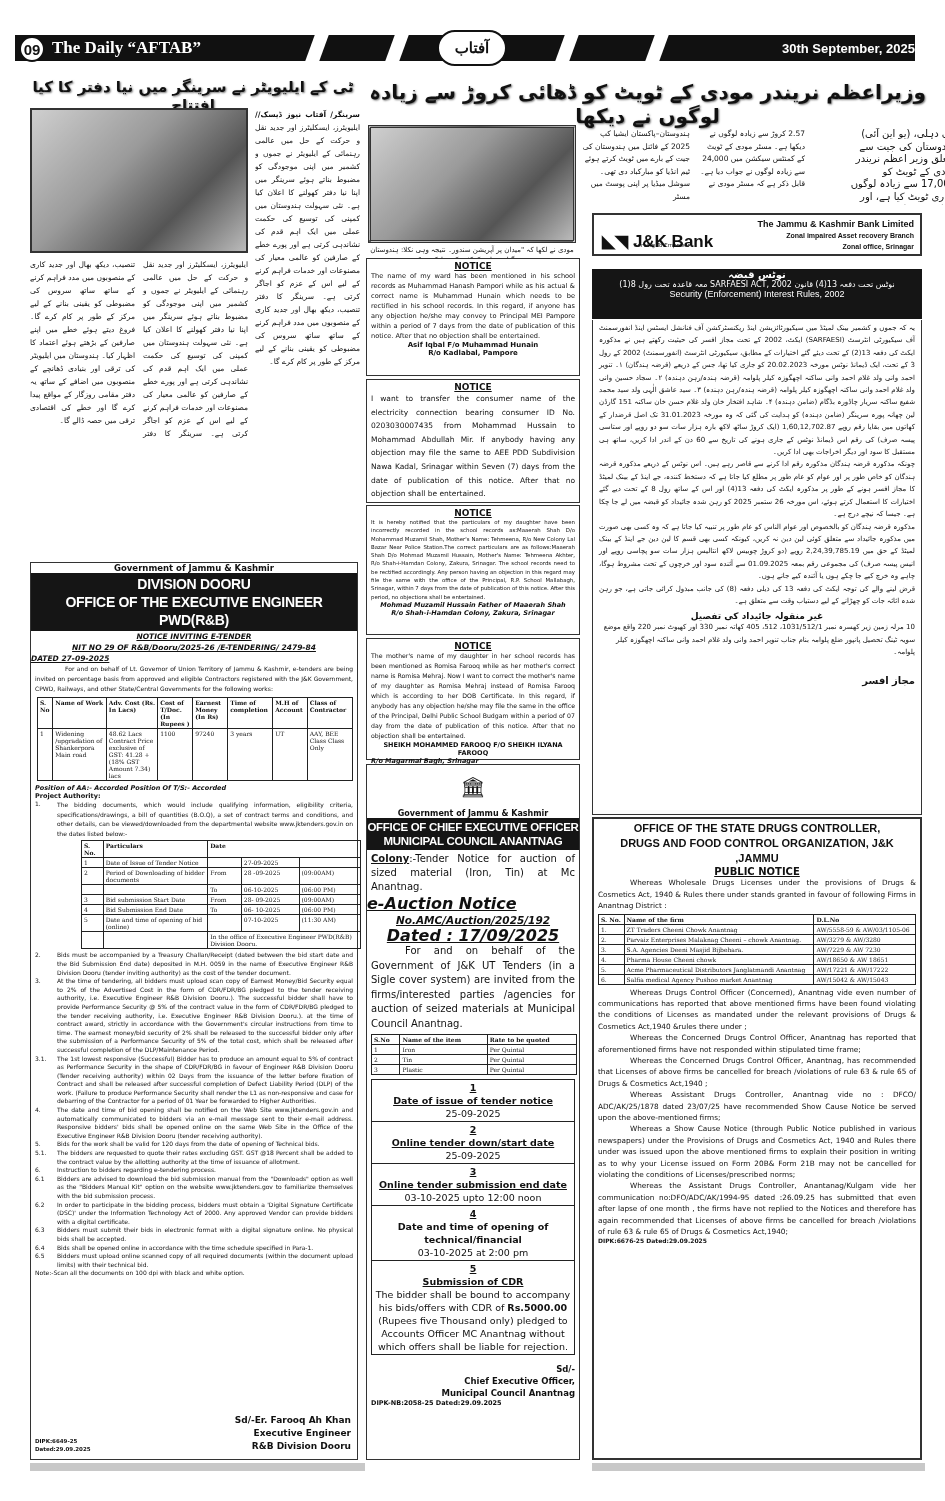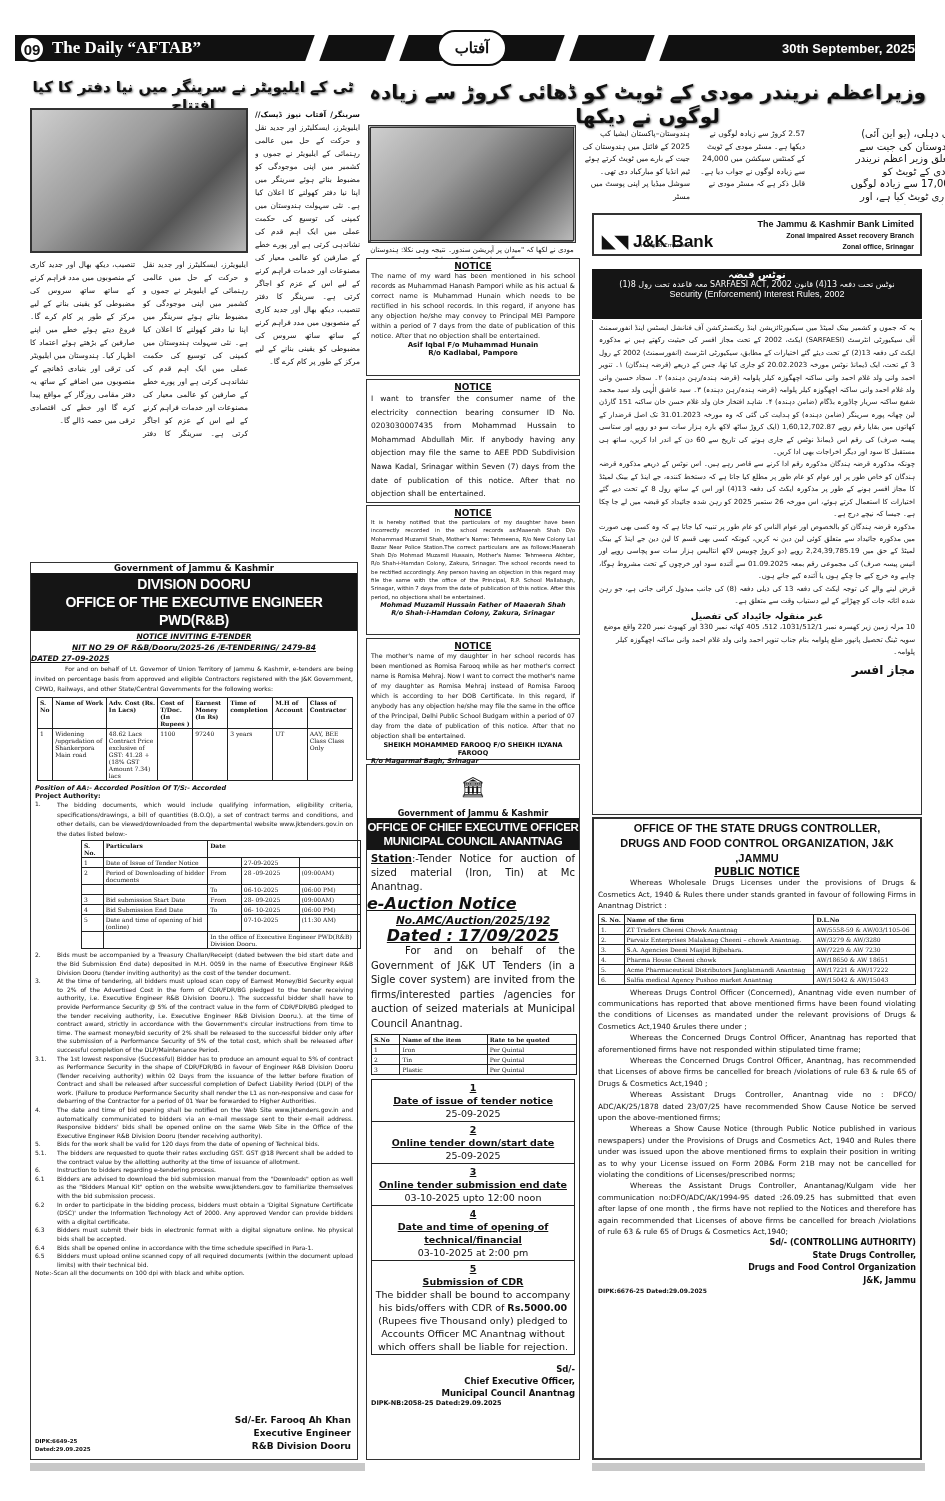--- a/index.html
+++ b/index.html
@@ -73,21 +73,21 @@
  <div style="text-align:left;font-size:6.5px;font-weight:bold;font-style:italic">R/o Magarmal Bagh, Srinagar</div>
 </div>
 
 <div class="abs box" style="left:366px;top:764px;width:214px;height:696px">
  <div style="text-align:center;font-size:20px;line-height:44px">🏛</div>
  <div style="text-align:center;font-size:8px;font-weight:bold">Government of Jammu &amp; Kashmir</div>
  <div class="blackhead" style="font-size:11.5px;line-height:14px">
       <div>OFFICE OF CHIEF EXECUTIVE OFFICER</div>
       <div>MUNICIPAL COUNCIL ANANTNAG</div>
     </div>
- <div style="padding:2px 4px;font-size:10px;line-height:14px;text-align:justify"><b style="text-decoration:underline">Station</b><span>:-Tender Notice for auction of sized material (Iron, Tin) at Mc Anantnag.</span></div>
+ <div style="padding:2px 4px;font-size:10px;line-height:14px;text-align:justify"><b style="text-decoration:underline">Colony</b><span>:-Tender Notice for auction of sized material (Iron, Tin) at Mc Anantnag.</span></div>
  <div style="text-align:left;font-weight:bold;font-style:italic;font-size:16px;text-decoration:underline;line-height:16px">e-Auction Notice</div>
  <div style="text-align:center;font-weight:bold;font-style:italic;font-size:10.5px;text-decoration:underline;line-height:16px">No.AMC/Auction/2025/192</div>
  <div style="text-align:center;font-weight:bold;font-style:italic;font-size:16px;text-decoration:underline;line-height:16px">Dated : 17/09/2025</div>
  <div style="padding:0 4px;font-size:10px;line-height:14.6px;text-align:justify;text-indent:34px">For and on behalf of the Government of J&amp;K UT Tenders (in a Sigle cover system) are invited from the firms/interested parties /agencies for auction of seized materials at Municipal Council Anantnag.</div>
  <table class="tbl" style="margin:2px 4px;width:206px">
       <thead>
         <tr id="mc-items-head">
           <th>S.No</th>
           <th>Name of the item</th>
           <th>Rate to be quoted</th>
@@ -122,21 +122,21 @@
         <div style="font-weight:bold;text-decoration:underline">Online tender down/start date</div>
         <div>25-09-2025</div>
       </div>
       <div style="text-align:center;border-bottom:1px solid #222;font-size:9.5px;line-height:13px;padding:1px 0">
         <div style="font-weight:bold;text-decoration:underline">3</div>
         <div style="font-weight:bold;text-decoration:underline">Online tender submission end date</div>
         <div>03-10-2025 upto 12:00 noon</div>
       </div>
       <div style="text-align:center;border-bottom:1px solid #222;font-size:9.5px;line-height:13px;padding:1px 0">
         <div style="font-weight:bold;text-decoration:underline">4</div>
-        <div style="font-weight:bold;text-decoration:underline">Date and time of opening of technical/financial</div>
+        <div style="font-weight:bold;">Date and time of opening of technical/financial</div>
         <div>03-10-2025 at 2:00 pm</div>
       </div>
       <div style="text-align:center;font-size:9.5px;line-height:13px;padding:1px 0">
         <div style="font-weight:bold;text-decoration:underline">5</div>
         <div style="font-weight:bold;text-decoration:underline">Submission of CDR</div>
         <div><span>The bidder shall be bound to accompany his bids/offers with CDR of </span><b>Rs.5000.00</b><span> (Rupees five Thousand only) pledged to Accounts Officer MC Anantnag without which offers shall be liable for rejection.</span></div>
       </div>
     </div>
  <div style="text-align:right;padding:8px 4px 0;font-size:8.5px;font-weight:bold;line-height:12px">
       <div>Sd/-</div>
@@ -323,21 +323,21 @@
  <div class="urdu" style="font-size:8px;text-align:center">نوٹس تحت دفعہ 13(4) قانون SARFAESI ACT, 2002 معہ قاعدہ تحت رول 8(1)</div>
  <div style="font:9px 'Liberation Sans',sans-serif">Security (Enforcement) Interest Rules, 2002</div>
 </div>
 <div class="abs" style="left:592px;top:320px;width:330px;height:495px;border-left:1.5px solid #333;border-right:1.5px solid #333;border-bottom:1.5px solid #333;padding:2px 6px">
  <div class="urdu" style="font-size:7px;line-height:12.4px;text-align:justify">یہ کہ جموں و کشمیر بینک لمیٹڈ میں سیکیورٹائزیشن اینڈ ریکنسٹرکشن آف فنانشل ایسٹس اینڈ انفورسمنٹ آف سیکیورٹی انٹرسٹ (SARFAESI) ایکٹ، 2002 کے تحت مجاز افسر کی حیثیت رکھتے ہیں نے مذکورہ ایکٹ کی دفعہ 13(2) کے تحت دیئے گئے اختیارات کے مطابق، سیکیورٹی انٹرسٹ (انفورسمنٹ) 2002 کے رول 3 کے تحت، ایک ڈیمانڈ نوٹس مورخہ 20.02.2023 کو جاری کیا تھا، جس کے ذریعے (قرضہ ہندگان) ۱۔ تنویر احمد وانی ولد غلام احمد وانی ساکنہ اچھگوزہ کیلر پلوامہ (قرضہ ہندہ/رہن دہندہ) ۲۔ سجاد حسین وانی ولد غلام احمد وانی ساکنہ اچھگوزہ کیلر پلوامہ (قرضہ ہندہ/رہن دہندہ) ۳۔ سید عاشق الٰہی ولد سید محمد شفیع ساکنہ سریار چاڈورہ بڈگام (ضامن دہندہ) ۴۔ شاہد افتخار خان ولد غلام حسن خان ساکنہ 151 گارڈن لین چھانہ پورہ سرینگر (ضامن دہندہ) کو ہدایت کی گئی کہ وہ مورخہ 31.01.2023 تک اصل قرضدار کے کھاتوں میں بقایا رقم روپے 1,60,12,702.87 (ایک کروڑ ساٹھ لاکھ بارہ ہزار سات سو دو روپے اور ستاسی پیسہ صرف) کی رقم اس ڈیمانڈ نوٹس کے جاری ہونے کی تاریخ سے 60 دن کے اندر ادا کریں، ساتھ ہی مستقبل کا سود اور دیگر اخراجات بھی ادا کریں۔</div>
  <div class="urdu" style="font-size:7px;line-height:12.4px;text-align:justify">چونکہ مذکورہ قرضہ ہندگان مذکورہ رقم ادا کرنے سے قاصر رہے ہیں۔ اس نوٹس کے ذریعے مذکورہ قرضہ ہندگان کو خاص طور پر اور عوام کو عام طور پر مطلع کیا جاتا ہے کہ دستخط کنندہ، جے اینڈ کے بینک لمیٹڈ کا مجاز افسر ہونے کے طور پر مذکورہ ایکٹ کی دفعہ 13(4) اور اس کے ساتھ رول 8 کے تحت دیے گئے اختیارات کا استعمال کرتے ہوئے، اس مورخہ 26 ستمبر 2025 کو رہن شدہ جائیداد کو قبضہ میں لے جا چکا ہے۔ جیسا کہ نیچے درج ہے۔</div>
  <div class="urdu" style="font-size:7px;line-height:12.4px;text-align:justify">مذکورہ قرضہ ہندگان کو بالخصوص اور عوام الناس کو عام طور پر تنبیہ کیا جاتا ہے کہ وہ کسی بھی صورت میں مذکورہ جائیداد سے متعلق کوئی لین دین نہ کریں، کیونکہ کسی بھی قسم کا لین دین جے اینڈ کے بینک لمیٹڈ کے حق میں 2,24,39,785.19 روپے (دو کروڑ چوبیس لاکھ انتالیس ہزار سات سو پچاسی روپے اور انیس پیسہ صرف) کی مجموعی رقم بمعہ 01.09.2025 سے آئندہ سود اور خرچوں کے تحت مشروط ہوگا، چاہے وہ خرچ کیے جا چکے ہوں یا آئندہ کیے جانے ہوں۔</div>
  <div class="urdu" style="font-size:7px;line-height:12.4px;text-align:justify">قرض لینے والے کی توجہ ایکٹ کی دفعہ 13 کی ذیلی دفعہ (8) کی جانب مبذول کرائی جاتی ہے، جو رہن شدہ اثاثہ جات کو چھڑانے کے لیے دستیاب وقت سے متعلق ہے۔</div>
  <div class="urdu" style="font-size:9px;font-weight:bold;text-align:center;margin-top:4px">غیر منقولہ جائیداد کی تفصیل</div>
  <div class="urdu" style="font-size:7px;line-height:12.4px">10 مرلہ زمین زیر کھسرہ نمبر 1031/512/1، 512، 405 کھاتہ نمبر 330 اور کھیوٹ نمبر 220 واقع موضع سویہ ٹینگ تحصیل پانپور ضلع پلوامہ بنام جناب تنویر احمد وانی ولد غلام احمد وانی ساکنہ اچھگوزہ کیلر پلوامہ۔</div>
- <div class="urdu" style="font-size:12px;font-weight:bold;text-align:right;margin-top:4px">مجاز افسر</div>
+ <div class="urdu" style="font-size:10px;font-weight:bold;text-align:right;margin-top:16px">مجاز افسر</div>
 </div>
 
 <div class="abs box" style="left:592px;top:817px;width:330px;height:643px;border-width:2px;padding:2px 4px">
  <div style="text-align:center;font:bold 11px 'Liberation Sans',sans-serif;line-height:15px">
       <div>OFFICE OF THE STATE DRUGS CONTROLLER,</div>
       <div>DRUGS AND FOOD CONTROL ORGANIZATION, J&amp;K ,JAMMU</div>
     </div>
  <div style="text-align:center;font-weight:bold;font-size:10px;text-decoration:underline">PUBLIC NOTICE</div>
  <div style="font-size:7.3px;line-height:11.5px;text-align:justify;text-indent:32px">Whereas Wholesale Drugs Licenses under the provisions of Drugs &amp; Cosmetics Act, 1940 &amp; Rules there under stands granted in favour of following Firms in Anantnag District :</div>
  <table class="tbl" style="margin:2px 0">
@@ -382,21 +382,15 @@
       </tbody>
     </table>
  <div id="drugs-paras">
       <div style="font-size:7.3px;line-height:11.4px;text-align:justify;text-indent:32px">Whereas Drugs Control Officer (Concerned), Anantnag vide even number of communications has reported that above mentioned firms have been found violating the conditions of Licenses as mandated under the relevant provisions of Drugs &amp; Cosmetics Act,1940 &amp;rules there under ;</div>
       <div style="font-size:7.3px;line-height:11.4px;text-align:justify;text-indent:32px">Whereas the Concerned Drugs Control Officer, Anantnag has reported that aforementioned firms have not responded within stipulated time frame;</div>
       <div style="font-size:7.3px;line-height:11.4px;text-align:justify;text-indent:32px">Whereas the Concerned Drugs Control Officer, Anantnag, has recommended that Licenses of above firms be cancelled for breach /violations of rule 63 &amp; rule 65 of Drugs &amp; Cosmetics Act,1940 ;</div>
       <div style="font-size:7.3px;line-height:11.4px;text-align:justify;text-indent:32px">Whereas Assistant Drugs Controller, Anantnag vide no : DFCO/ ADC/AK/25/1878 dated 23/07/25 have recommended Show Cause Notice be served upon the above-mentioned firms;</div>
       <div style="font-size:7.3px;line-height:11.4px;text-align:justify;text-indent:32px">Whereas a Show Cause Notice (through Public Notice published in various newspapers) under the Provisions of Drugs and Cosmetics Act, 1940 and Rules there under was issued upon the above mentioned firms to explain their position in writing as to why your License issued on Form 20B&amp; Form 21B may not be cancelled for violating the conditions of Licenses/prescribed norms;</div>
       <div style="font-size:7.3px;line-height:11.4px;text-align:justify;text-indent:32px">Whereas the Assistant Drugs Controller, Anantanag/Kulgam vide her communication no:DFO/ADC/AK/1994-95 dated :26.09.25 has submitted that even after lapse of one month , the firms have not replied to the Notices and therefore has again recommended that Licenses of above firms be cancelled for breach /violations of rule 63 &amp; rule 65 of Drugs &amp; Cosmetics Act,1940;</div>
     </div>
- <div style="text-align:right;font-size:8px;font-weight:bold;line-height:12.5px">
-      <div>Sd/- (CONTROLLING AUTHORITY)</div>
-      <div>State Drugs Controller,</div>
-      <div>Drugs and Food Control Organization</div>
-      <div>J&amp;K, Jammu</div>
-    </div>
  <div style="font-size:6px;font-weight:bold">DIPK:6676-25 Dated:29.09.2025</div>
 </div>
 <div class="abs gray-bar" style="left:592px;top:1463px;width:333px;height:8px"></div>
 
 </body></html>

